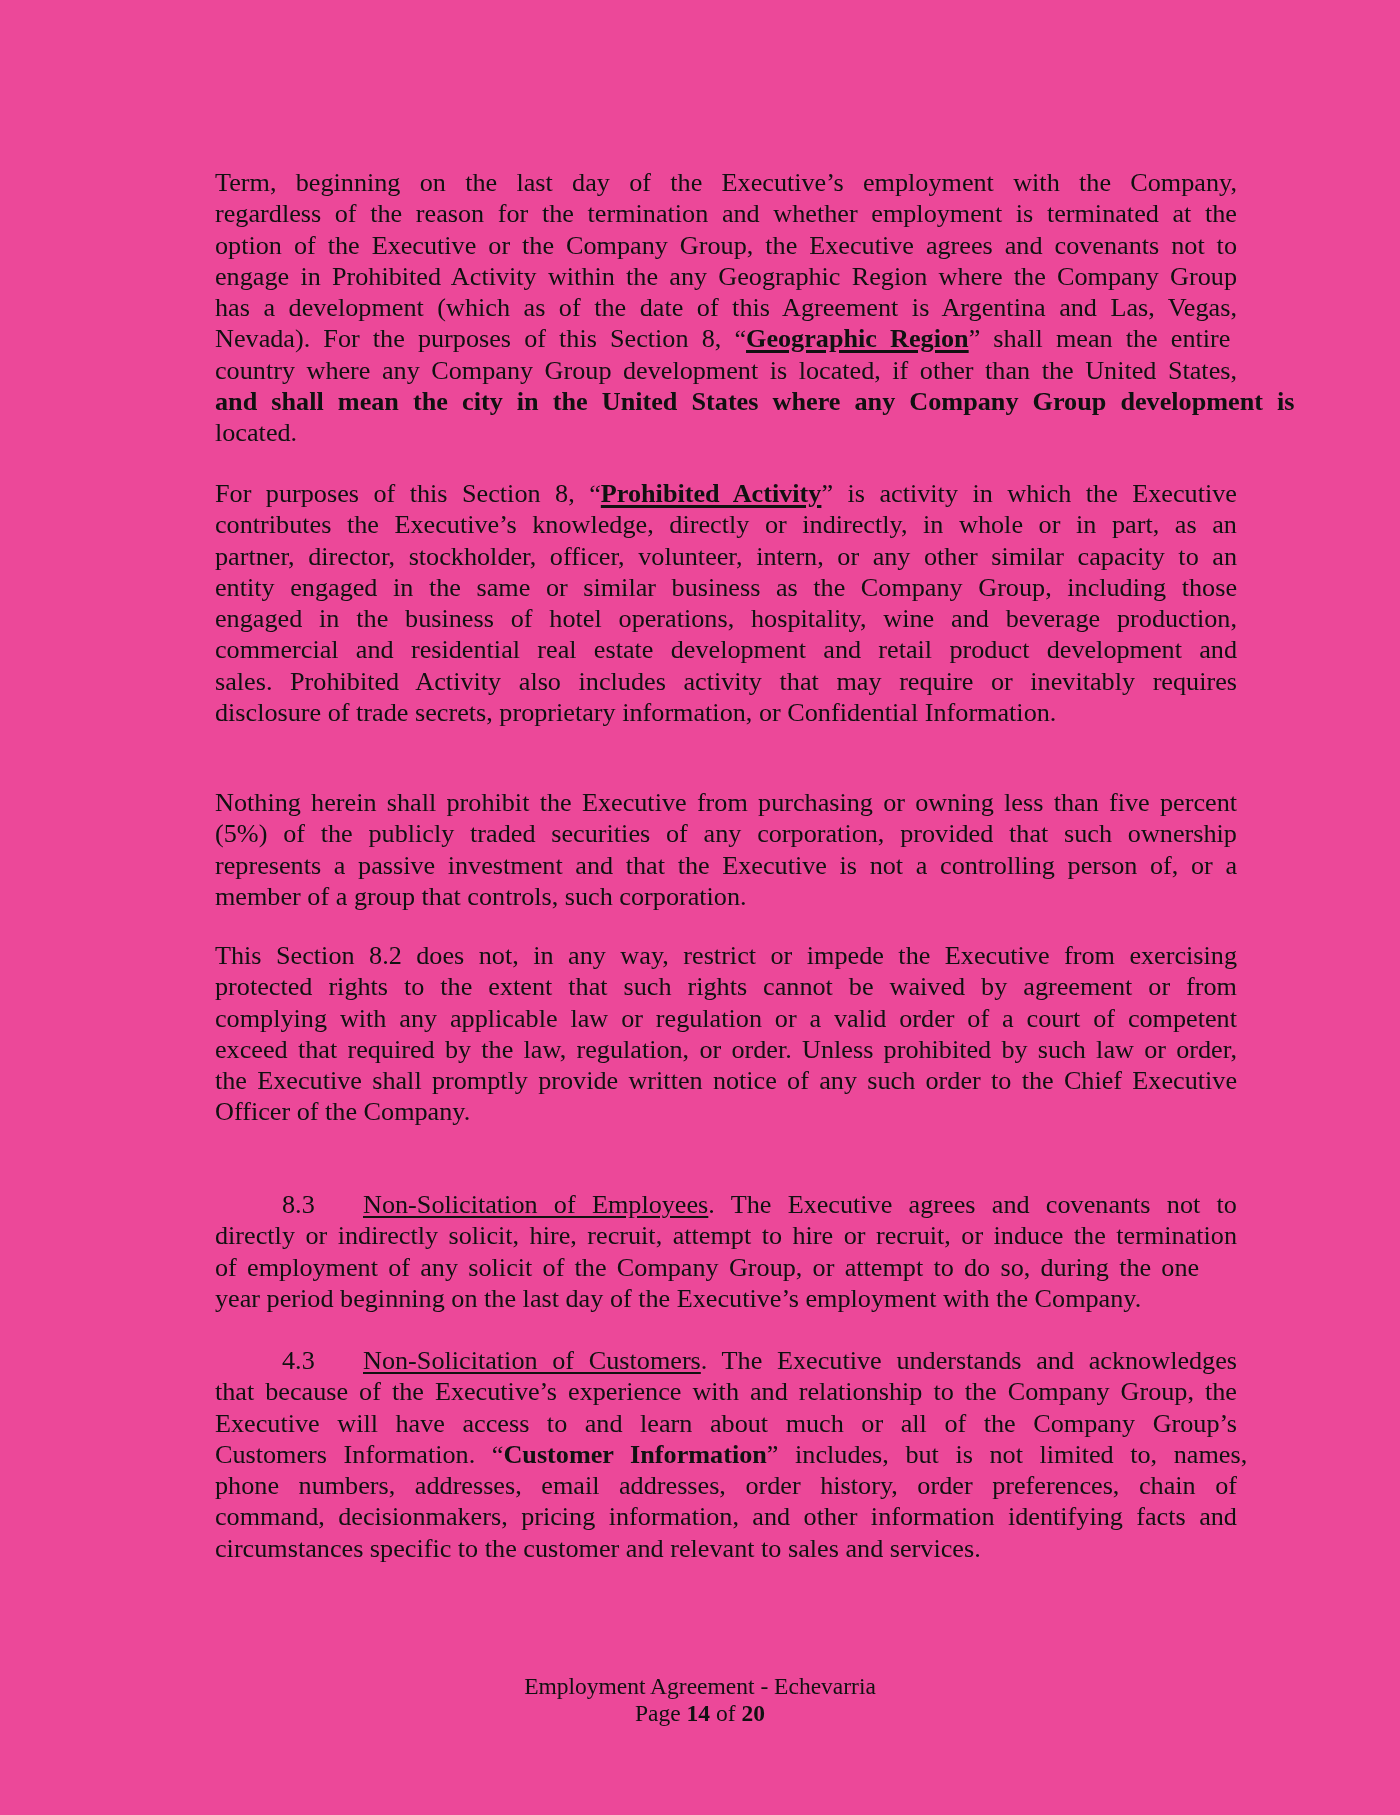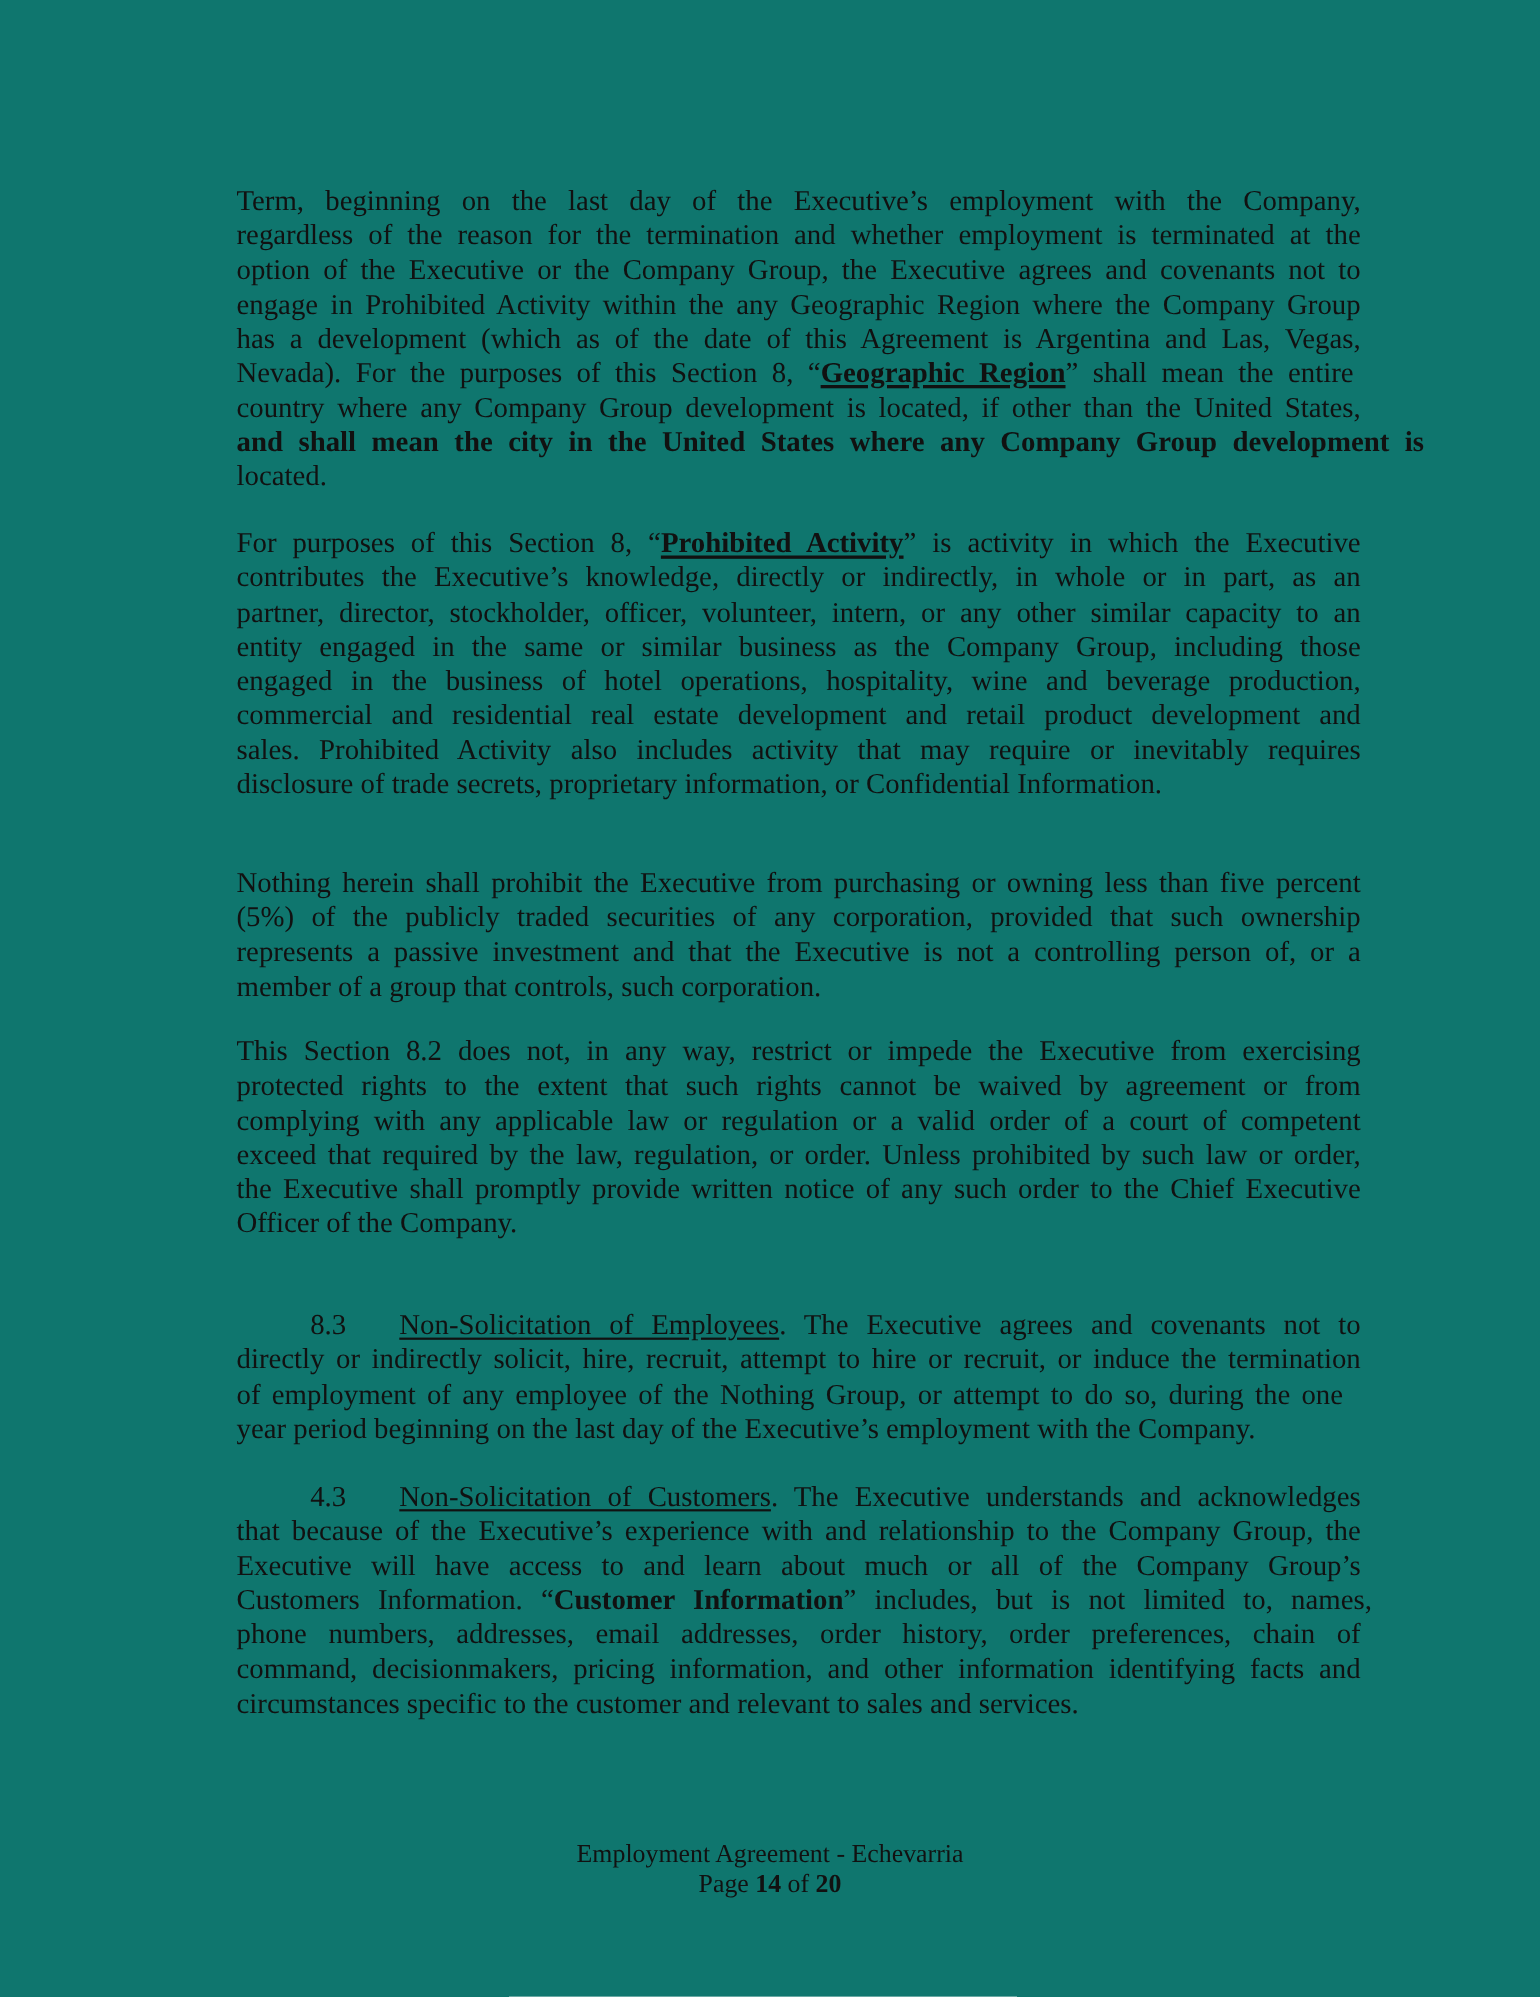--- a/index.html
+++ b/index.html
@@ -1,17 +1,17 @@
 <!DOCTYPE html>
 <html><head>
 <meta charset="utf-8">
 <style>
   html, body { margin: 0; padding: 0; background: #ffffff; }
   body { width: 1400px; height: 1815px; position: relative; overflow: hidden; }
-  .page { position: absolute; left: 0; top: 0; width: 1400px; height: 1815px; background: #0f766e; }
+  .page { position: absolute; left: 0; top: 0; width: 1400px; height: 1815px; background: #ec4899; }
   .para { position: absolute; left: 215px; width: 1022px; font-family: "Liberation Serif", "DejaVu Serif", serif; font-size: 26.2px; color: #111; }
   .line { height: 31.3px; line-height: 31.3px; white-space: nowrap; text-align: justify; text-align-last: justify; overflow: visible; }
   .line.last { text-align-last: left; }
   .line.first-indent { padding-left: 67px; }
   .b { font-weight: bold; }
   .u { text-decoration: underline; text-underline-offset: 3px; }
   .bu { font-weight: bold; text-decoration: underline; text-decoration-thickness: 3px; text-underline-offset: 3px; }
   .secnum { display: inline-block; width: 81px; }
   .footer { position: absolute; left: 0; width: 1400px; text-align: center; font-family: "Liberation Serif", "DejaVu Serif", serif; font-size: 23.5px; color: #111; line-height: 27px; }
 </style>
@@ -51,21 +51,21 @@
       <div class="line" style="white-space: nowrap; word-spacing: 7.93px; text-align-last: left;"><span>This Section 8.2 does not, in any way, restrict or impede the Executive from exercising</span></div>
       <div class="line" style="white-space: nowrap; word-spacing: 9.42px; text-align-last: left;"><span>protected rights to the extent that such rights cannot be waived by agreement or from</span></div>
       <div class="line" style="white-space: nowrap; word-spacing: 6.32px; text-align-last: left;"><span>complying with any applicable law or regulation or a valid order of a court of competent</span></div>
       <div class="line" style="white-space: nowrap; word-spacing: 3.69px; text-align-last: left;"><span>exceed that required by the law, regulation, or order. Unless prohibited by such law or order,</span></div>
       <div class="line" style="white-space: nowrap; word-spacing: 3.71px; text-align-last: left;"><span>the Executive shall promptly provide written notice of any such order to the Chief Executive</span></div>
       <div class="line last"><span>Officer of the Company.</span></div>
     </div>
   <div class="para" id="p5" style="top:1189px;">
       <div class="line first-indent" style="white-space: nowrap; word-spacing: 9.73px; text-align-last: left;"><span class="secnum">8.3</span><span class="u">Non-Solicitation of Employees</span><span>. The Executive agrees and covenants not to</span></div>
       <div class="line" style="white-space: nowrap; word-spacing: 3.92px; text-align-last: left;"><span>directly or indirectly solicit, hire, recruit, attempt to hire or recruit, or induce the termination</span></div>
-      <div class="line" style="white-space: nowrap; word-spacing: 3.69px; text-align-last: left;"><span>of employment of any employee of the Nothing Group, or attempt to do so, during the one</span></div>
+      <div class="line" style="white-space: nowrap; word-spacing: 3.69px; text-align-last: left;"><span>of employment of any solicit of the Company Group, or attempt to do so, during the one</span></div>
       <div class="line last"><span>year period beginning on the last day of the Executive’s employment with the Company.</span></div>
     </div>
   <div class="para" id="p6" style="top:1345px;">
       <div class="line first-indent" style="white-space: nowrap; word-spacing: 8.15px; text-align-last: left;"><span class="secnum">4.3</span><span class="u">Non-Solicitation of Customers</span><span>. The Executive understands and acknowledges</span></div>
       <div class="line" style="white-space: nowrap; word-spacing: 4.44px; text-align-last: left;"><span>that because of the Executive’s experience with and relationship to the Company Group, the</span></div>
       <div class="line" style="white-space: nowrap; word-spacing: 10.98px; text-align-last: left;"><span>Executive will have access to and learn about much or all of the Company Group’s</span></div>
       <div class="line" style="white-space: nowrap; word-spacing: 10.02px; text-align-last: left;"><span>Customers Information. “</span><span class="b">Customer Information</span><span>” includes, but is not limited to, names,</span></div>
       <div class="line" style="white-space: nowrap; word-spacing: 13px; text-align-last: left;"><span>phone numbers, addresses, email addresses, order history, order preferences, chain of</span></div>
       <div class="line" style="white-space: nowrap; word-spacing: 6.89px; text-align-last: left;"><span>command, decisionmakers, pricing information, and other information identifying facts and</span></div>
       <div class="line last"><span>circumstances specific to the customer and relevant to sales and services.</span></div>

